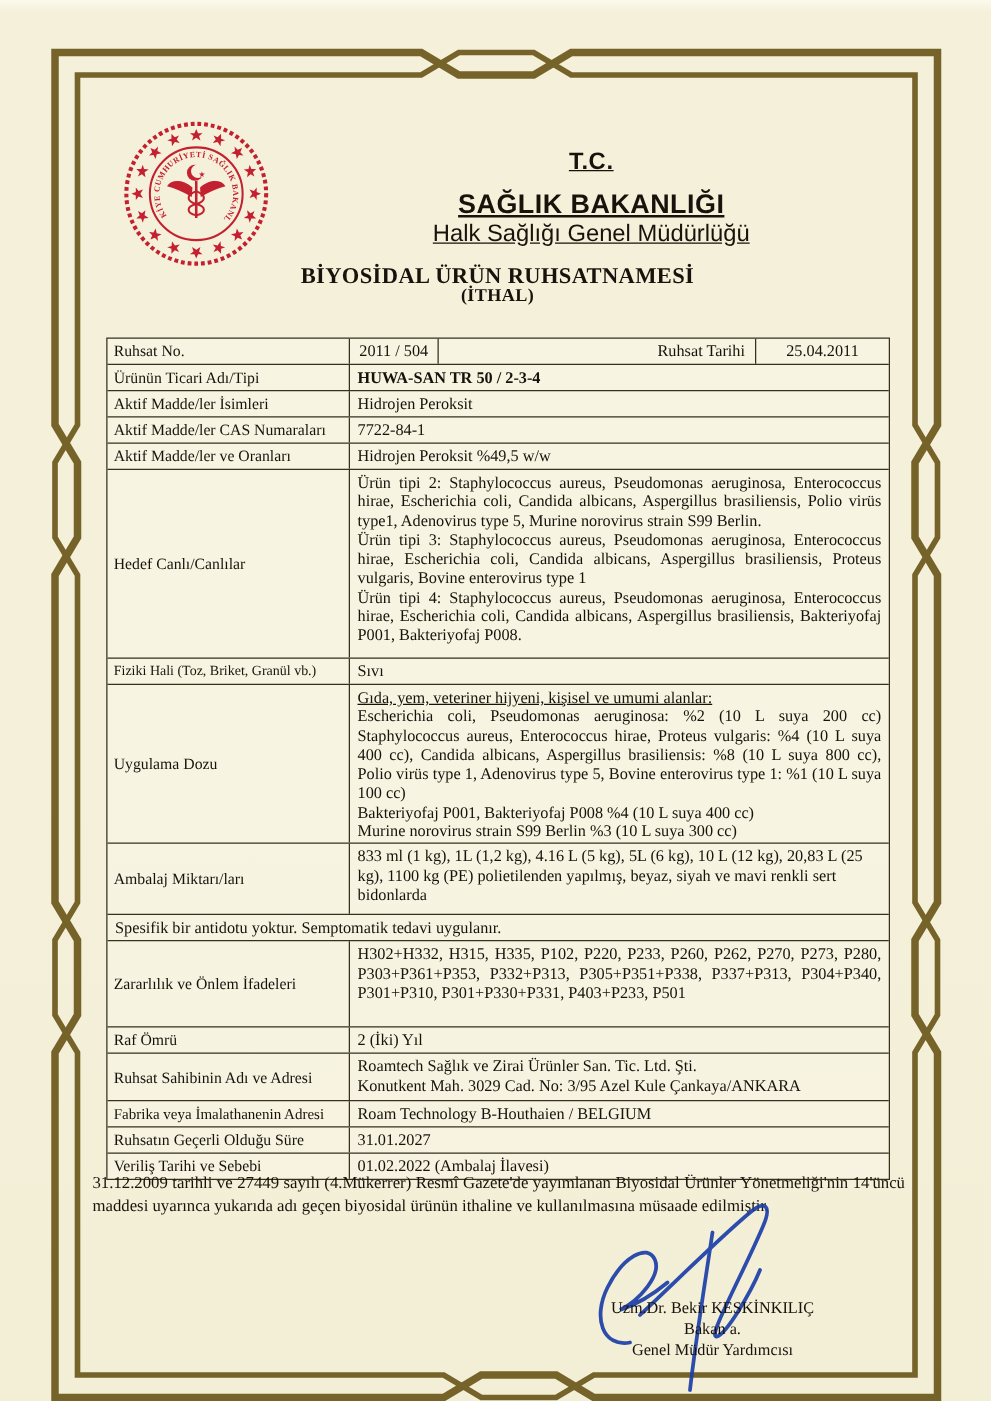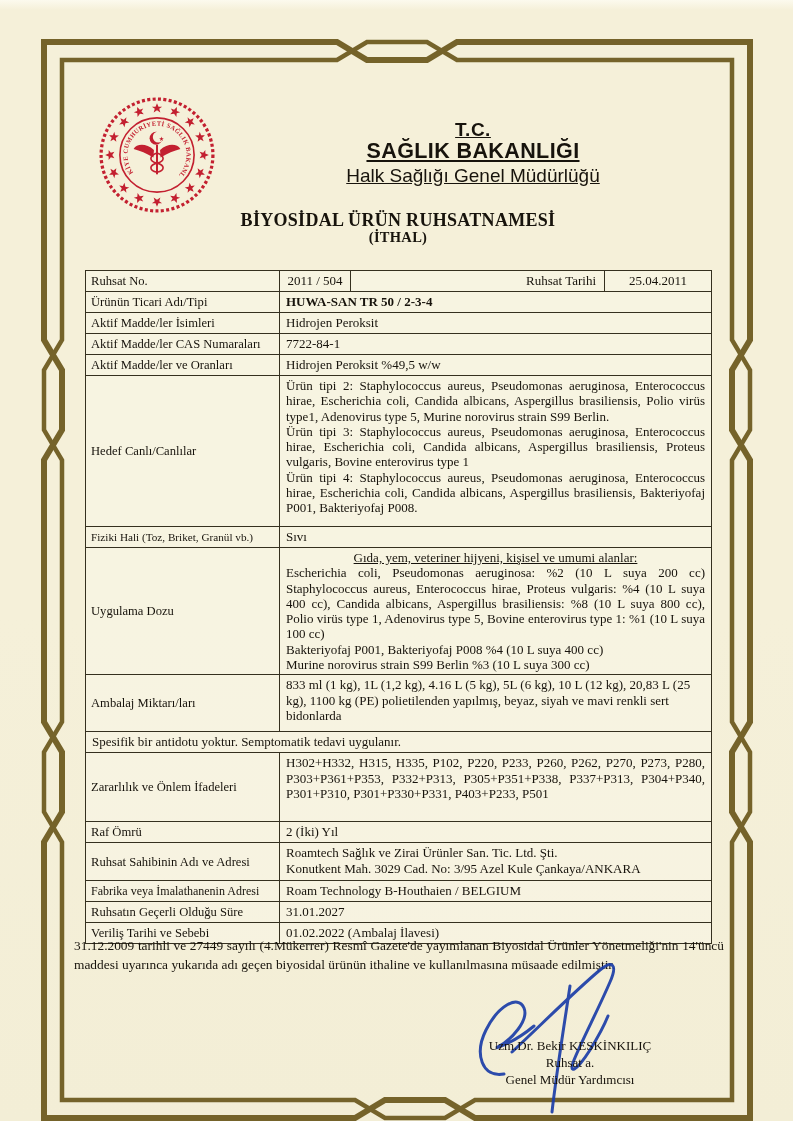--- a/index.html
+++ b/index.html
@@ -4,42 +4,42 @@
 <style>
   html,body{margin:0;padding:0;}
   body{width:793px;height:1121px;background:#efe9d2;}
   .page{position:relative;width:793px;height:1121px;overflow:hidden;
         background:linear-gradient(180deg,#fcfaee 0px,#f5f0d9 10px,#f5f0d9 55%,#f3eed6 100%);
         font-family:"Liberation Serif",serif;color:#17130c;}
   
   .ministry{position:absolute;left:173px;top:119px;width:600px;text-align:center;
             font-family:"Liberation Sans",sans-serif;text-decoration:underline;}
   .m-tc{font-size:19px;font-weight:800;line-height:21px;letter-spacing:.5px;}
-  .m-bak{font-size:21.5px;font-weight:800;line-height:23px;letter-spacing:.4px;}
+  .m-bak{font-size:21.5px;font-weight:800;line-height:23px;letter-spacing:.4px;margin-top:12px;}
   .m-halk{font-size:19px;font-weight:400;line-height:26px;}
   
   .doctitle{position:absolute;left:98px;top:211px;width:600px;text-align:center;font-weight:bold;}
   .t1{font-size:18px;line-height:18px;letter-spacing:.3px;text-align:center;}
   .t2{font-size:14.5px;line-height:17px;letter-spacing:.3px;}
   
   .tbl{position:absolute;left:85px;top:270px;width:625px;border:1.6px solid #35301f;
        background:rgba(255,255,250,.25);}
   .trow{display:flex;border-top:1.4px solid #35301f;align-items:stretch;}
   .trow:first-child{border-top:none;}
   .lbl{flex:0 0 184px;border-right:1.4px solid #35301f;padding:2px 4px 2px 5px;
        font-size:12.6px;line-height:16px;display:flex;align-items:center;}
   .val{flex:1;padding:2px 6px;font-size:13px;line-height:16px;}
   .multi .val{line-height:15.3px;}
   .just{text-align:justify;}
   .sm{font-size:11.2px;white-space:nowrap;}
   .md{font-size:12px;}
   .c2{flex:0 0 64px;border-right:1.4px solid #35301f;text-align:center;padding:2px 3px;font-size:13px;line-height:16px;}
   .c3{flex:1;border-right:1.4px solid #35301f;text-align:right;padding:2px 8px 2px 3px;font-size:13px;line-height:16px;}
   .c4{flex:0 0 100px;text-align:center;padding:2px 3px;font-size:13px;line-height:16px;}
-  .intro{text-decoration:underline;text-align:center;}
+  .intro{text-decoration:underline;}
   .vh146{min-height:146px;} .vh110{min-height:110px;} .vh52{min-height:52px;}
   .vh64{min-height:64px;} .vh33{min-height:33px;}
   
   .footerp{position:absolute;left:74px;top:936px;width:650px;font-size:13.4px;line-height:19px;
            text-align:justify;}
   
   .signer{position:absolute;left:436px;top:1037px;width:268px;text-align:center;
           font-size:13px;line-height:17px;}
   .abs{position:absolute;}
 </style>
@@ -230,17 +230,17 @@
   <svg class="abs" style="left:452px;top:956px" width="232" height="162" viewBox="0 0 232 162">
     <g fill="none" stroke="#1c3ea8" stroke-width="3" stroke-linecap="round" opacity="0.92">
       <path d="M 52 118 C 30 122 22 98 34 74 C 46 50 66 38 72 52 C 77 64 60 84 44 92 C 56 88 70 80 82 70"></path>
       <path d="M 60 96 C 92 66 124 34 148 14 C 160 4 166 8 158 26 C 146 54 130 84 122 104 C 116 119 124 116 138 94 C 146 81 152 70 156 60"></path>
       <path d="M 118 30 C 112 70 104 120 100 156"></path>
     </g>
   </svg>
 
   <div class="signer">
     <div>Uzm.Dr. Bekir KESKİNKILIÇ</div>
-    <div>Ruhsat a.</div>
+    <div>Bakan a.</div>
     <div>Genel Müdür Yardımcısı</div>
   </div>
 
 </div>
 
 </body></html>

